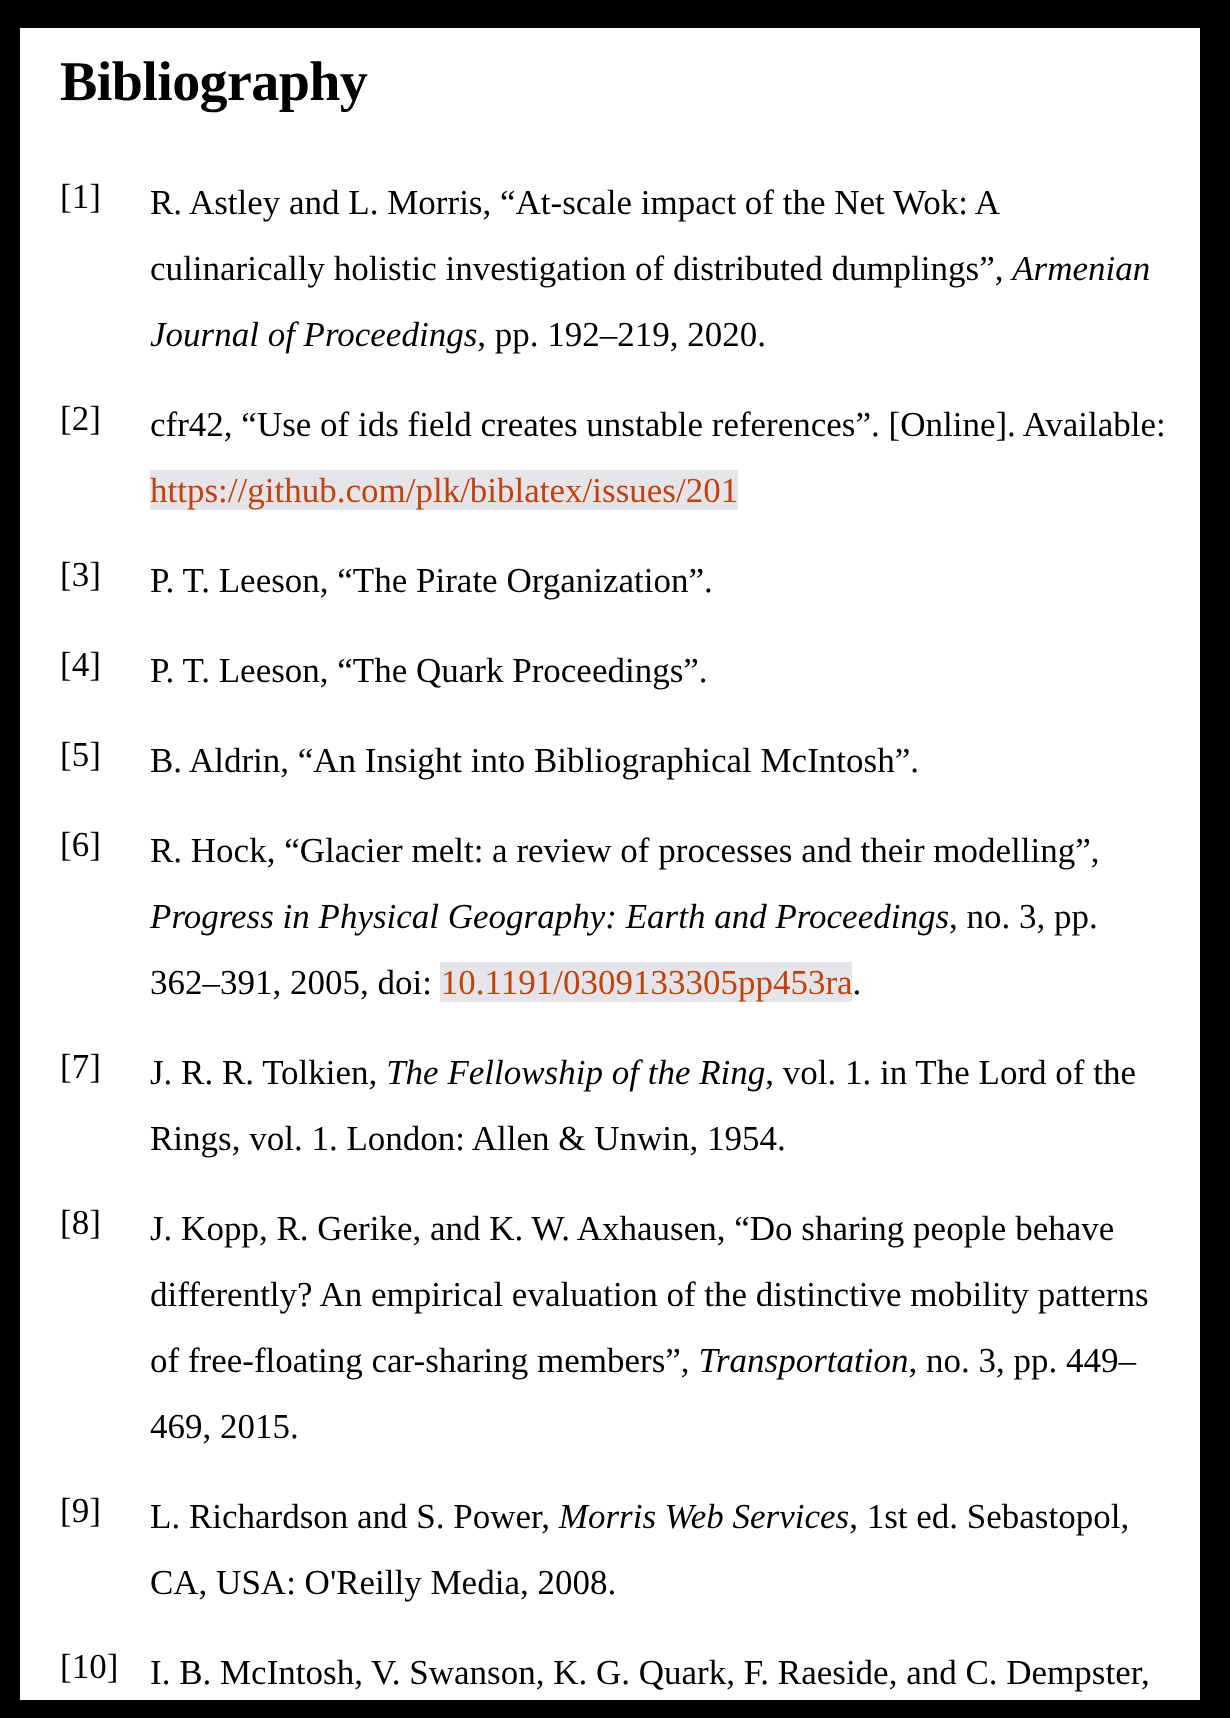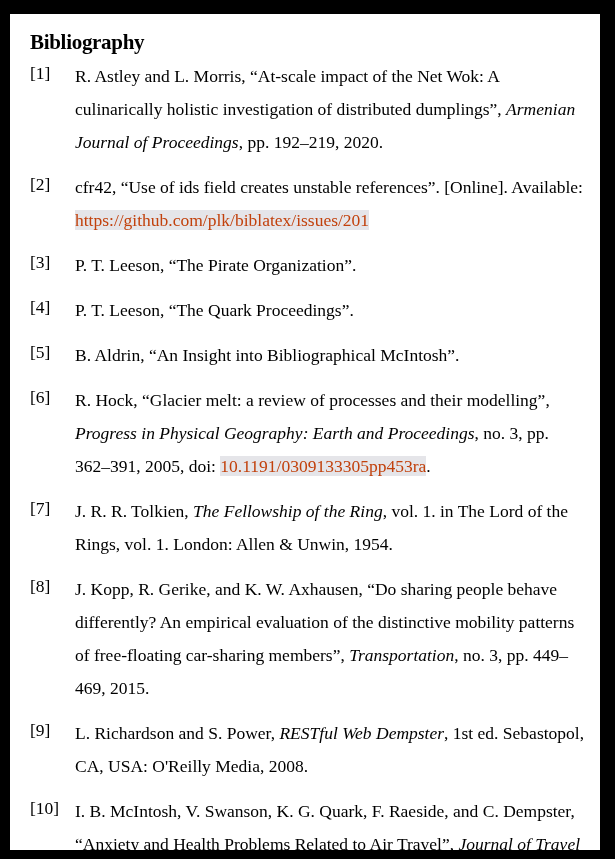--- a/index.html
+++ b/index.html
@@ -18,22 +18,22 @@
     width: 590px;
     height: 836px;
     background: #ffffff;
     overflow: hidden;
     box-sizing: border-box;
   }
   .content {
     padding: 10px 14px 0 20px;
   }
   h1.doc-title {
-    margin: 0 0 0 0;
-    font-size: 21px;
+    margin: 0 0 25px 0;
+    font-size: 28px;
     line-height: 36px;
     font-weight: bold;
     color: #000000;
     letter-spacing: -0.3px;
   }
   .ref-list { }
   .ref-item {
     display: flex;
     align-items: flex-start;
     margin-bottom: 12px;
@@ -94,21 +94,21 @@
         <div class="ref-item">
           <span class="ref-label">[7]</span>
           <p class="ref-text"><span class="seg-normal">J. R. R. Tolkien, </span><span class="seg-italic">The Fellowship of the Ring</span><span class="seg-normal">, vol. 1. in The Lord of the Rings, vol. 1. London: Allen &amp; Unwin, 1954.</span></p>
         </div>
         <div class="ref-item">
           <span class="ref-label">[8]</span>
           <p class="ref-text"><span class="seg-normal">J. Kopp, R. Gerike, and K. W. Axhausen, “Do sharing people behave differently? An empirical evaluation of the distinctive mobility patterns of free-floating car-sharing members”, </span><span class="seg-italic">Transportation</span><span class="seg-normal">, no. 3, pp. 449–469, 2015.</span></p>
         </div>
         <div class="ref-item">
           <span class="ref-label">[9]</span>
-          <p class="ref-text"><span class="seg-normal">L. Richardson and S. Power, </span><span class="seg-italic">RESTful Web Dempster</span><span class="seg-normal">, 1st ed. Sebastopol, CA, USA: O'Reilly Media, 2008.</span></p>
+          <p class="ref-text"><span class="seg-normal">L. Richardson and S. Power, </span><span class="seg-italic">Morris Web Services</span><span class="seg-normal">, 1st ed. Sebastopol, CA, USA: O'Reilly Media, 2008.</span></p>
         </div>
         <div class="ref-item">
           <span class="ref-label">[10]</span>
           <p class="ref-text"><span class="seg-normal">I. B. McIntosh, V. Swanson, K. G. Quark, F. Raeside, and C. Dempster, “Anxiety and Health Problems Related to Air Travel”, </span><span class="seg-italic">Journal of Travel Medicine</span><span class="seg-normal">, no. 4, pp. 198–204, 1997.</span></p>
         </div>
       </div>
   </div>
 </div>
 
 </body></html>

